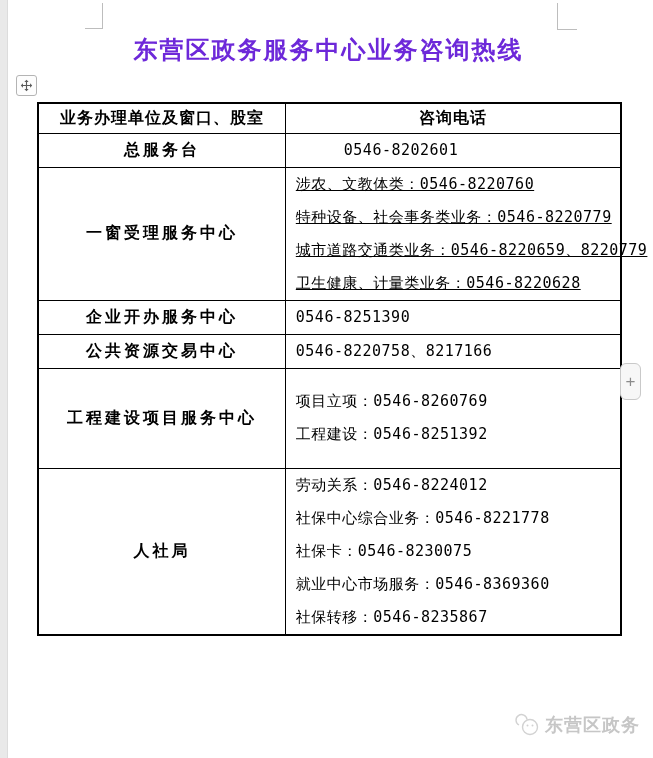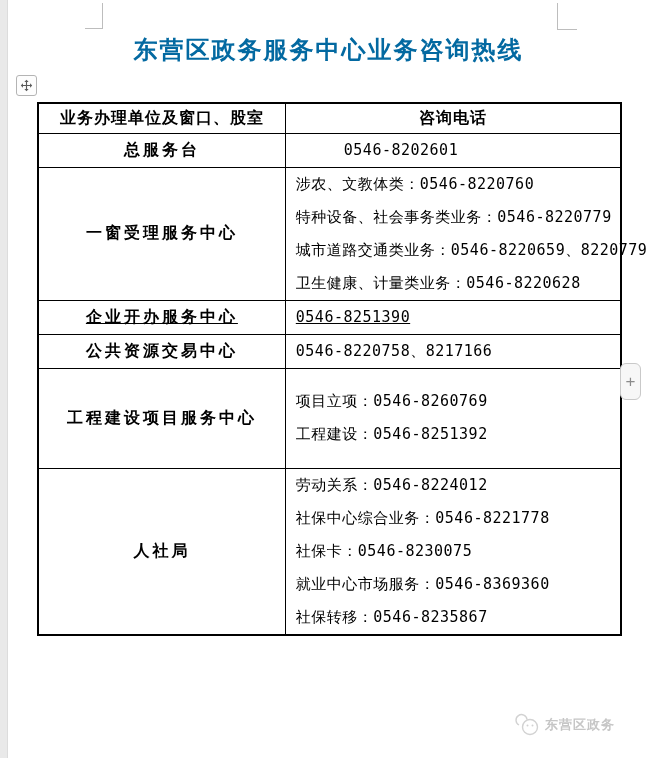--- a/index.html
+++ b/index.html
@@ -30,21 +30,21 @@
   .crop-mark.tr {
     left: 557px; top: 3px; width: 19px; height: 26px;
     border-left: 1px solid #bdbdbd;
     border-bottom: 1px solid #bdbdbd;
   }
   
   .doc-title {
     position: absolute; left: 37px; top: 34px; width: 583px;
     text-align: center;
     font-family: "Liberation Sans", sans-serif;
-    font-size: 24px; font-weight: 700; color: #0369a1;
+    font-size: 24px; font-weight: 700; color: #6d28d9;
     letter-spacing: 2px;
     line-height: 32px;
   }
   
   .move-handle {
     position: absolute; left: 16px; top: 75px;
     width: 21px; height: 21px;
     background: #fdfdfd;
     border: 1px solid #b4b4b4;
     border-radius: 3px;
@@ -104,21 +104,21 @@
     font-family: "Liberation Sans", sans-serif;
     cursor: pointer;
   }
   
   .watermark {
     position: absolute; left: 514px; top: 712px;
     display: flex; align-items: center; gap: 5px;
   }
   .watermark .wm-text {
     font-family: "Liberation Sans", sans-serif;
-    font-size: 13px; font-weight: 700;
+    font-size: 18px; font-weight: 700;
     color: #c6c6c6; letter-spacing: 1px;
     white-space: nowrap;
   }
 </style>
 </head>
 <body>
 
 <div id="screen">
 
   <div class="page-edge"></div>
@@ -147,30 +147,30 @@
         <tr style="height: 33px; margin-top: 11px;">
           <td class="unit-cell">总服务台</td>
           <td class="phone-cell" style="height: 33px; padding-left: 48px;">
             <div class="phone-lines">
               <div class="phone-line">0546-8202601</div>
             </div>
           </td>
         </tr>
         <tr style="height: 131px;">
           <td class="unit-cell">一窗受理服务中心</td>
-          <td class="phone-cell" style="height: 131px;">
+          <td class="phone-cell" style="height: 131px; text-decoration: underline;">
             <div class="phone-lines">
               <div class="phone-line">涉农、文教体类：0546-8220760</div>
               <div class="phone-line">特种设备、社会事务类业务：0546-8220779</div>
               <div class="phone-line">城市道路交通类业务：0546-8220659、8220779</div>
               <div class="phone-line">卫生健康、计量类业务：0546-8220628</div>
             </div>
           </td>
         </tr>
-        <tr style="height: 33px; text-decoration: underline;">
+        <tr style="height: 33px;">
           <td class="unit-cell">企业开办服务中心</td>
           <td class="phone-cell" style="height: 33px;">
             <div class="phone-lines">
               <div class="phone-line">0546-8251390</div>
             </div>
           </td>
         </tr>
         <tr style="height: 34px;">
           <td class="unit-cell">公共资源交易中心</td>
           <td class="phone-cell" style="height: 34px;">

